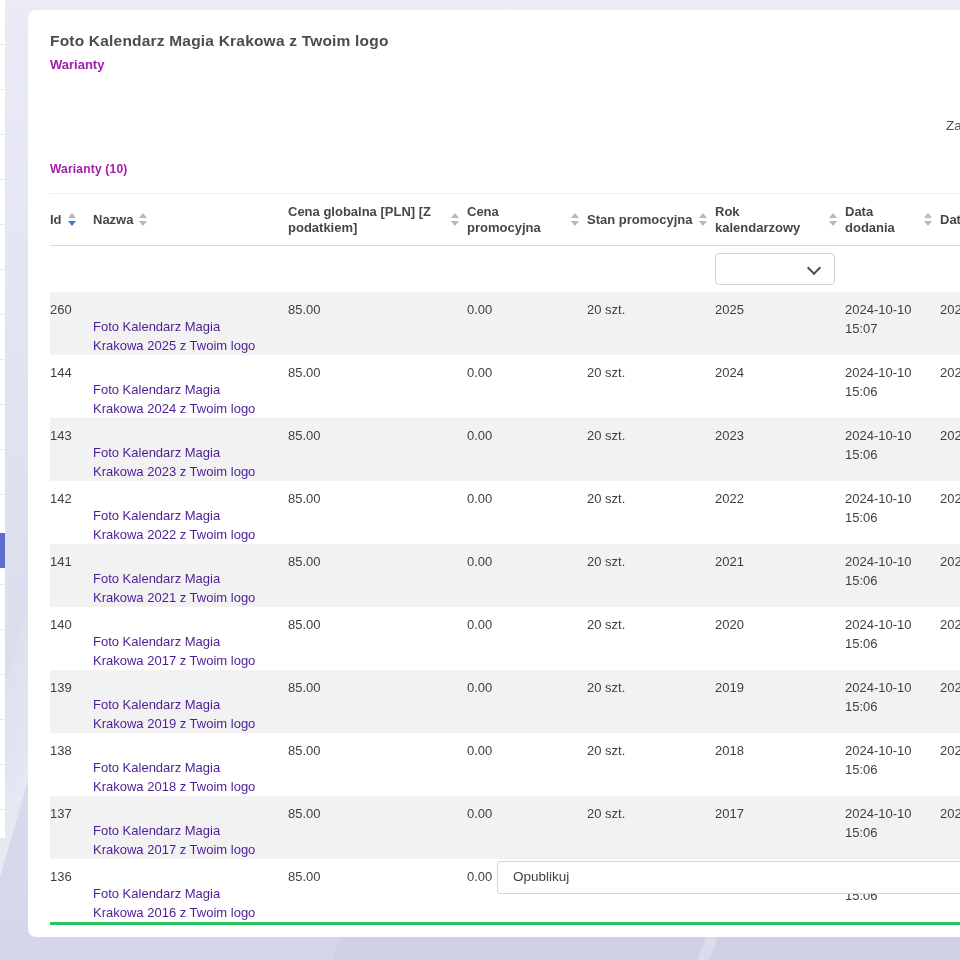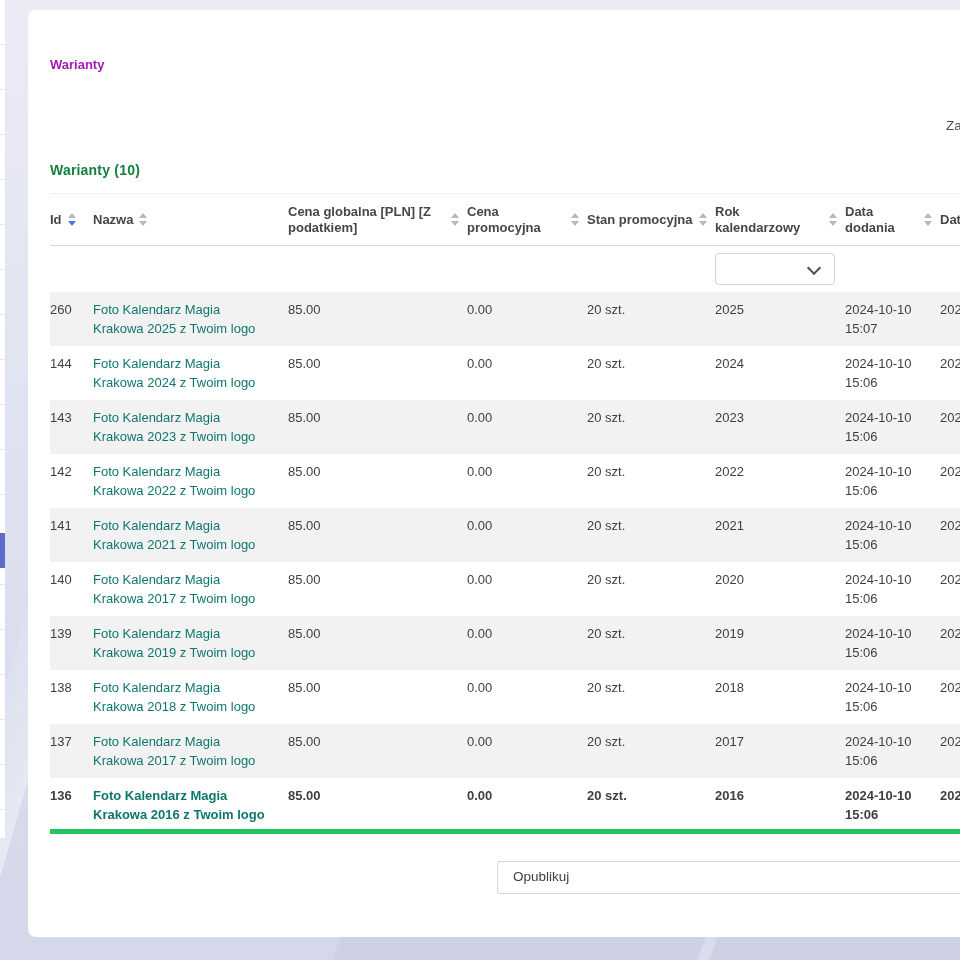--- a/index.html
+++ b/index.html
@@ -29,22 +29,22 @@
   
   .card {
     position:absolute; left:28px; top:10px; width:990px; height:927px;
     background:#ffffff; border-radius:8px; overflow:hidden;
   }
 
   .page-title { position:absolute; left:22px; top:22px; font-size:15.5px; font-weight:bold;
                 color:#4b4b53; letter-spacing:0.2px; }
   .page-subtitle { position:absolute; left:22px; top:47px; font-size:13px; font-weight:bold; color:#a21caf; }
   .save-btn { position:absolute; left:918px; top:108px; font-size:13.5px; color:#4f4f57; cursor:pointer; }
-  .section-heading { position:absolute; left:22px; top:152px; font-size:14px; font-weight:bold;
-                     color:#15803d; letter-spacing:0.2px; }
+  .section-heading { position:absolute; left:22px; top:152px; font-size:12px; font-weight:bold;
+                     color:#a21caf; letter-spacing:0.2px; }
 
   .table-wrap { position:absolute; left:22px; top:183px; width:1020px; }
   table { border-collapse:collapse; table-layout:fixed; width:1020px; }
 
   thead tr.head-row th {
     height:52px; text-align:left; vertical-align:middle;
     font-size:13px; line-height:16px; font-weight:bold; color:#45454d;
     border-top:1px solid #f0f0f3; border-bottom:1px solid #d8d8dd;
     padding:0 8px 0 0; cursor:pointer;
   }
@@ -61,39 +61,40 @@
   thead tr.filter-row td { height:46px; vertical-align:middle; padding:0 8px 0 0; }
   .filter-select { position:relative; width:120px; height:32px; background:#fff;
                    border:1px solid #d2d2d8; border-radius:4px; cursor:pointer; }
   .chev { position:absolute; right:15px; top:9px; width:10px; height:10px;
           border-right:2px solid #4c4c52; border-bottom:2px solid #4c4c52;
           transform:rotate(45deg); }
 
   tbody td { height:54px; vertical-align:top; padding:8px 10px 0 0;
              font-size:13px; line-height:19px; color:#3e3e45; }
   tbody tr:nth-child(odd) { background:#f2f2f3; }
-  tbody tr:last-child td { border-bottom:5px solid #22c55e;font-weight:bold; }
-  .vlink { color:#0f766e; text-decoration:none; display:inline-block; width:178px; cursor:pointer; }
+  tbody tr:last-child td { border-bottom:3px solid #22c55e; }
+  .vlink { color:#4c1d95; text-decoration:none; display:inline-block; width:178px; cursor:pointer;margin-top:17px; }
 
   .bulk-select { position:absolute; left:469px; top:851px; width:580px; height:33px;
                  background:#fff; border:1px solid #d5d5da; border-radius:3px;
                  font-size:13.5px; color:#3e3e45; padding:7px 0 0 15px; cursor:pointer; }
 </style>
 </head>
 <body>
 
 <div class="sheen"></div>
 <div class="band-a"></div>
 <div class="band-seam"></div>
 
 <div class="menu-sliver">
   <div class="active-item"></div>
 </div>
 
 <div class="card">
+  <div class="page-title">Foto Kalendarz Magia Krakowa z Twoim logo</div>
   <div class="page-subtitle">Warianty</div>
   <div class="save-btn">Zapisz</div>
   <div class="section-heading">Warianty (10)</div>
 
   <div class="table-wrap">
     <table>
       <colgroup>
         <col style="width:43px">
           <col style="width:195px">
           <col style="width:179px">

